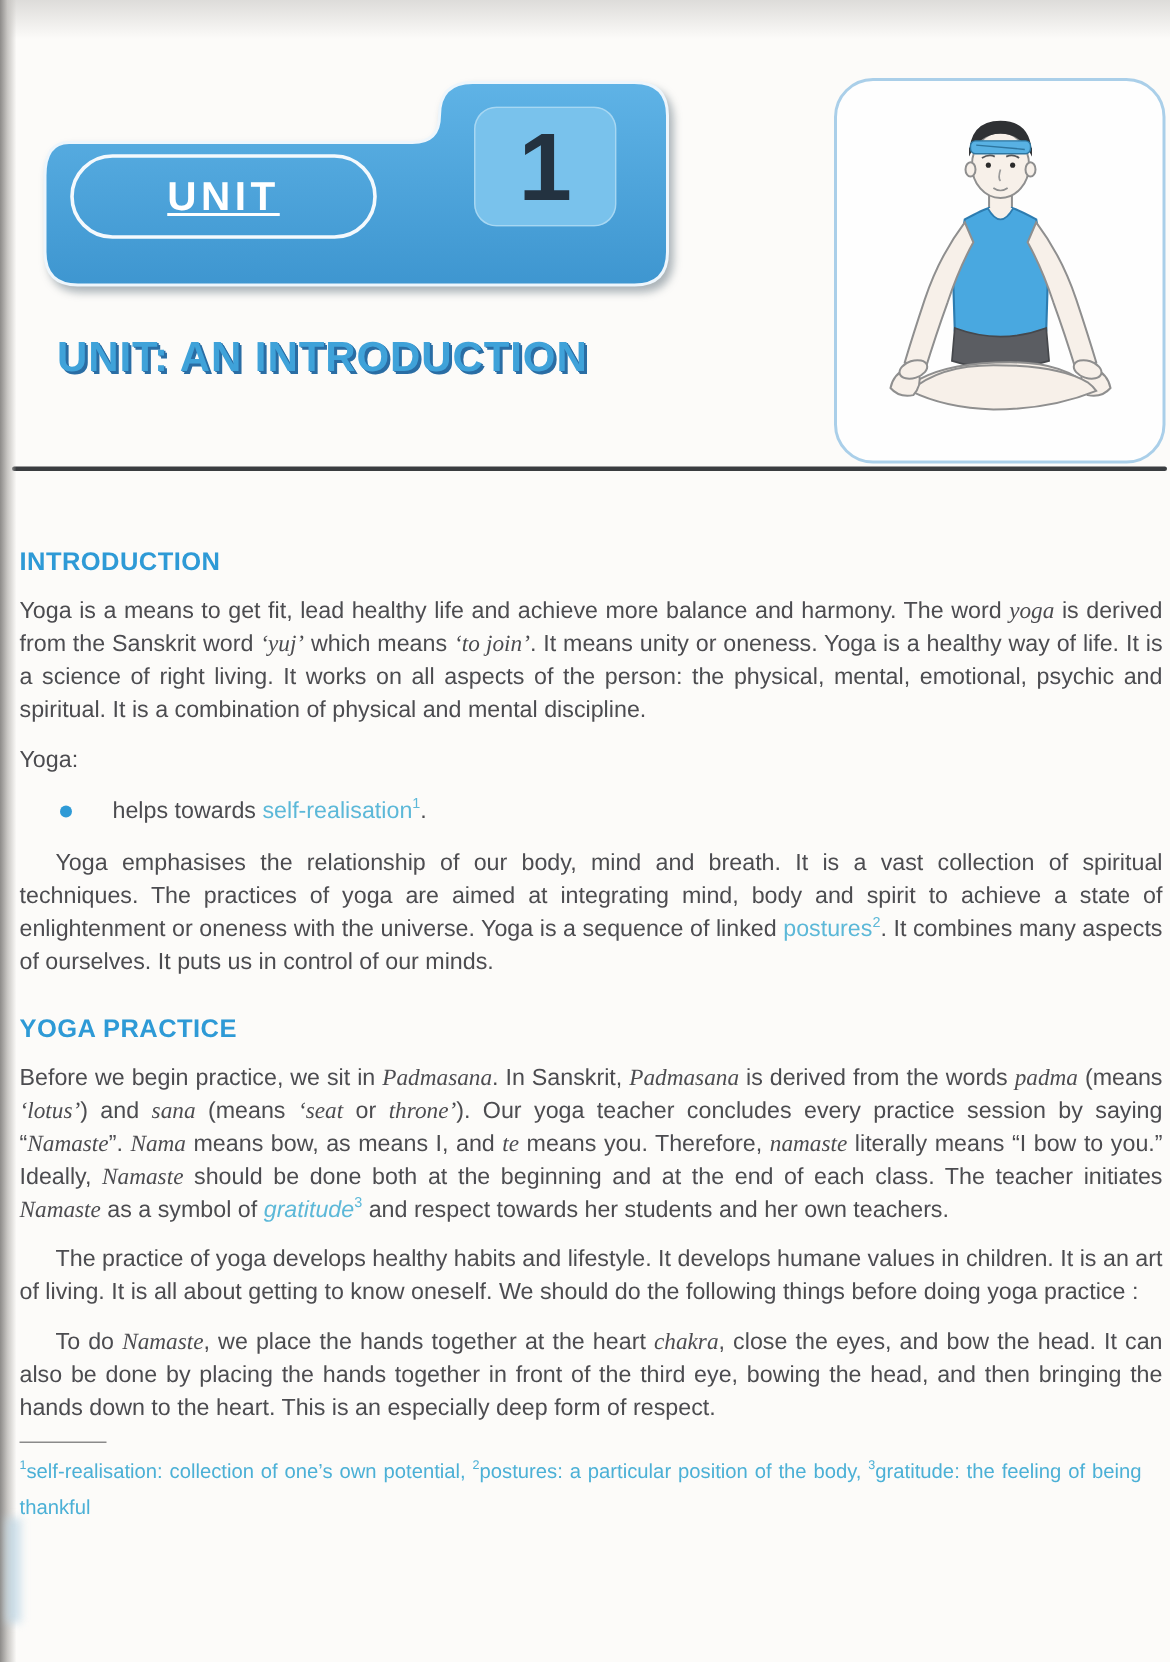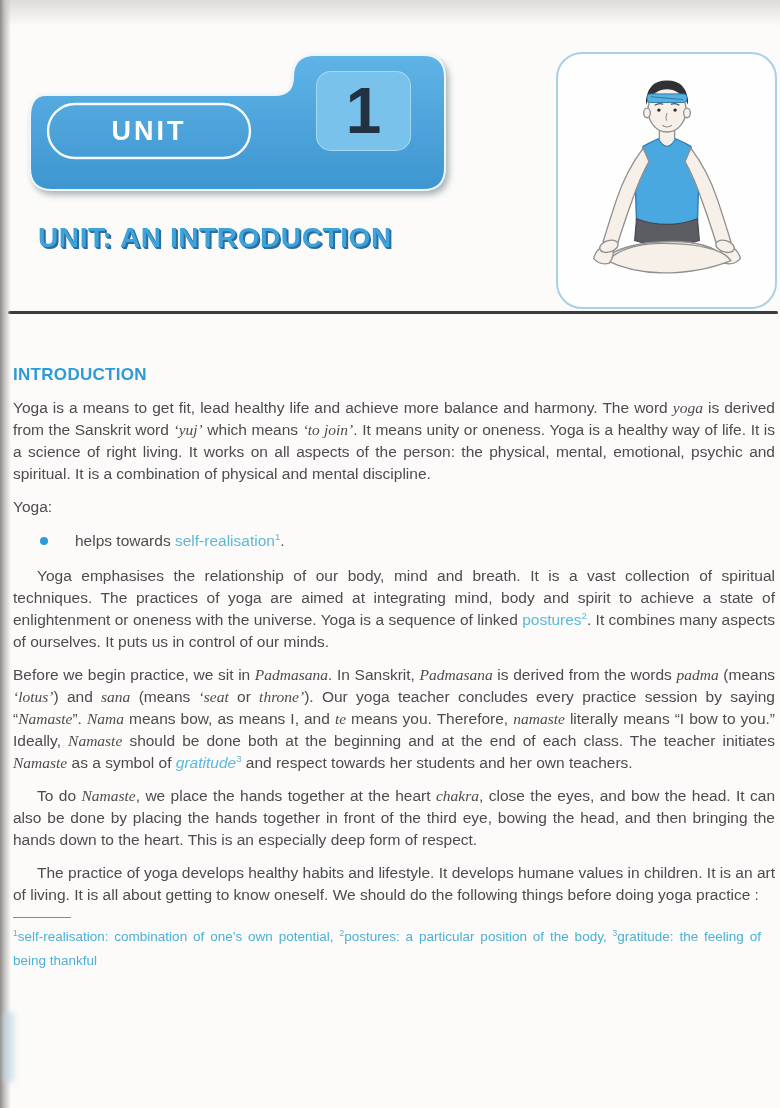--- a/index.html
+++ b/index.html
@@ -22,21 +22,21 @@
   .edge-smudge{position:absolute;left:4px;top:1012px;width:10px;height:70px;
     background:#bdd6e5;filter:blur(3px);opacity:.7;z-index:6;}
 
   
   .banner{position:absolute;left:30px;top:55px;width:415px;height:135px;z-index:10;}
   .banner svg{position:absolute;left:0;top:0;overflow:visible;}
   .banner-shape{filter:drop-shadow(3px 4px 3px rgba(70,90,105,.45));}
   .unit-pill-text{
     position:absolute;left:18px;top:49px;width:202px;height:54px;
     display:flex;align-items:center;justify-content:center;
-    color:#fff;font-weight:bold;font-size:27px;letter-spacing:3px;line-height:54px;
+    color:#fff;font-weight:bold;font-size:27px;letter-spacing:3px;line-height:54px;text-decoration:underline;
   }
   .unit-pill-text::first-letter{font-size:40px;}
   .number-box{
     position:absolute;left:286px;top:16px;width:95px;height:80px;border-radius:15px;
     background:var(--c-banner-blue-light);
     box-shadow:inset 0 0 0 1px rgba(255,255,255,.35);
     display:flex;align-items:center;justify-content:center;
   }
   .number-box .num{font-size:64px;font-weight:bold;color:var(--c-unit-number-dark);line-height:1;}
 
@@ -165,21 +165,22 @@
 
   <ul class="yoga-list">
     <li>
       <span class="dot"></span>
       <span><span>helps towards </span><span class="seg-term">self-realisation</span><span class="seg-sup">1</span><span>.</span></span>
     </li>
   </ul>
 
   <p class="indent"><span>Yoga emphasises the relationship of our body, mind and breath. It is a vast collection of spiritual techniques. The practices of yoga are aimed at integrating mind, body and spirit to achieve a state of enlightenment or oneness with the universe. Yoga is a sequence of linked </span><span class="seg-term">postures</span><span class="seg-sup">2</span><span>. It combines many aspects of ourselves. It puts us in control of our minds.</span></p>
 
+  <h2 class="section-heading practice-heading">YOGA PRACTICE</h2>
 
   <p><span>Before we begin practice, we sit in </span><span class="seg-i">Padmasana</span><span>. In Sanskrit, </span><span class="seg-i">Padmasana</span><span> is derived from the words </span><span class="seg-i">padma</span><span> (means </span><span class="seg-i">‘lotus’</span><span>) and </span><span class="seg-i">sana</span><span> (means </span><span class="seg-i">‘seat</span><span> or </span><span class="seg-i">throne’</span><span>). Our yoga teacher concludes every practice session by saying “</span><span class="seg-i">Namaste</span><span>”. </span><span class="seg-i">Nama</span><span> means bow, as means I, and </span><span class="seg-i">te</span><span> means you. Therefore, </span><span class="seg-i">namaste</span><span> literally means “I bow to you.” Ideally, </span><span class="seg-i">Namaste</span><span> should be done both at the beginning and at the end of each class. The teacher initiates </span><span class="seg-i">Namaste</span><span> as a symbol of </span><span class="seg-termi">gratitude</span><span class="seg-sup">3</span><span> and respect towards her students and her own teachers.</span></p>
+  <p class="indent"><span>The practice of yoga develops healthy habits and lifestyle. It develops humane values in children. It is an art of living. It is all about getting to know oneself. We should do the following things before doing yoga practice :</span></p>
   <p class="indent"><span>To do </span><span class="seg-i">Namaste</span><span>, we place the hands together at the heart </span><span class="seg-i">chakra</span><span>, close the eyes, and bow the head. It can also be done by placing the hands together in front of the third eye, bowing the head, and then bringing the hands down to the heart. This is an especially deep form of respect.</span></p>
-  <p class="indent"><span>The practice of yoga develops healthy habits and lifestyle. It develops humane values in children. It is an art of living. It is all about getting to know oneself. We should do the following things before doing yoga practice :</span></p>
 
   <hr class="footnote-rule">
-  <p class="footnote"><span class="seg-sup">1</span><span>self-realisation: combination of one’s own potential, </span><span class="seg-sup">2</span><span>postures: a particular position of the body, </span><span class="seg-sup">3</span><span>gratitude: the feeling of being thankful</span></p>
+  <p class="footnote"><span class="seg-sup">1</span><span>self-realisation: collection of one’s own potential, </span><span class="seg-sup">2</span><span>postures: a particular position of the body, </span><span class="seg-sup">3</span><span>gratitude: the feeling of being thankful</span></p>
 
 </div>
 
 </body></html>

